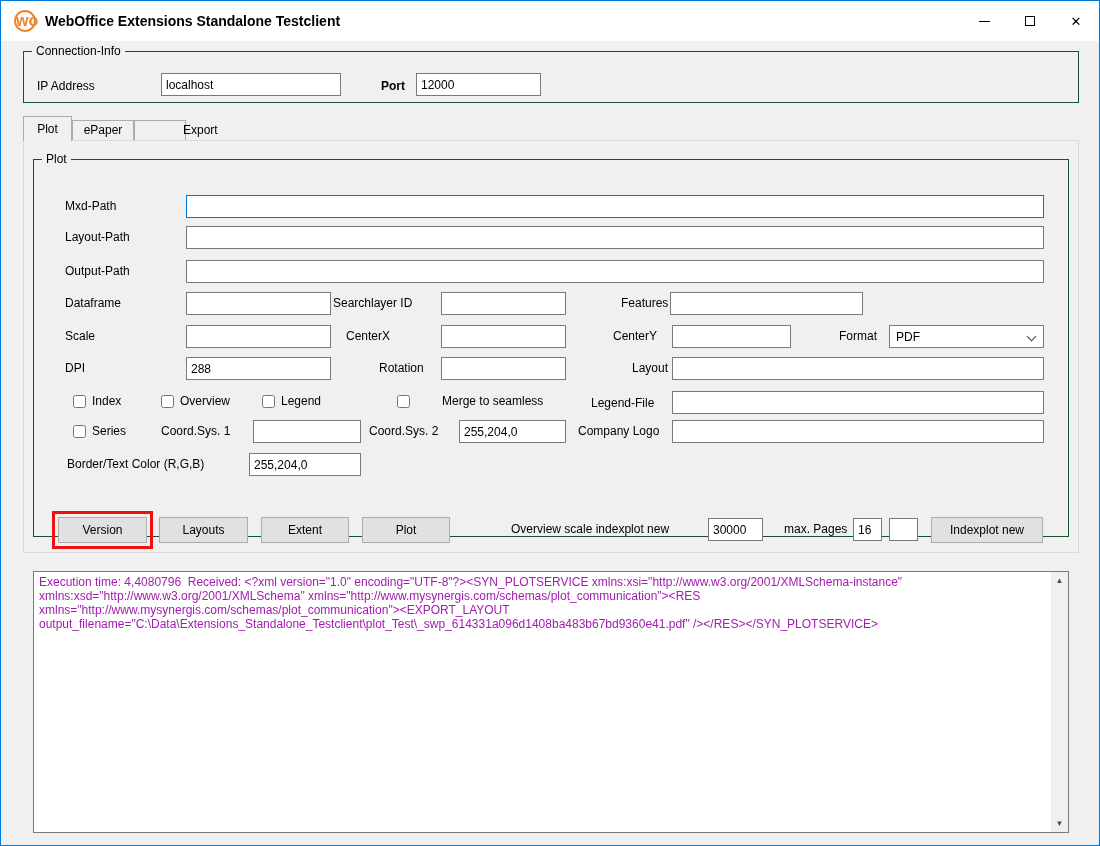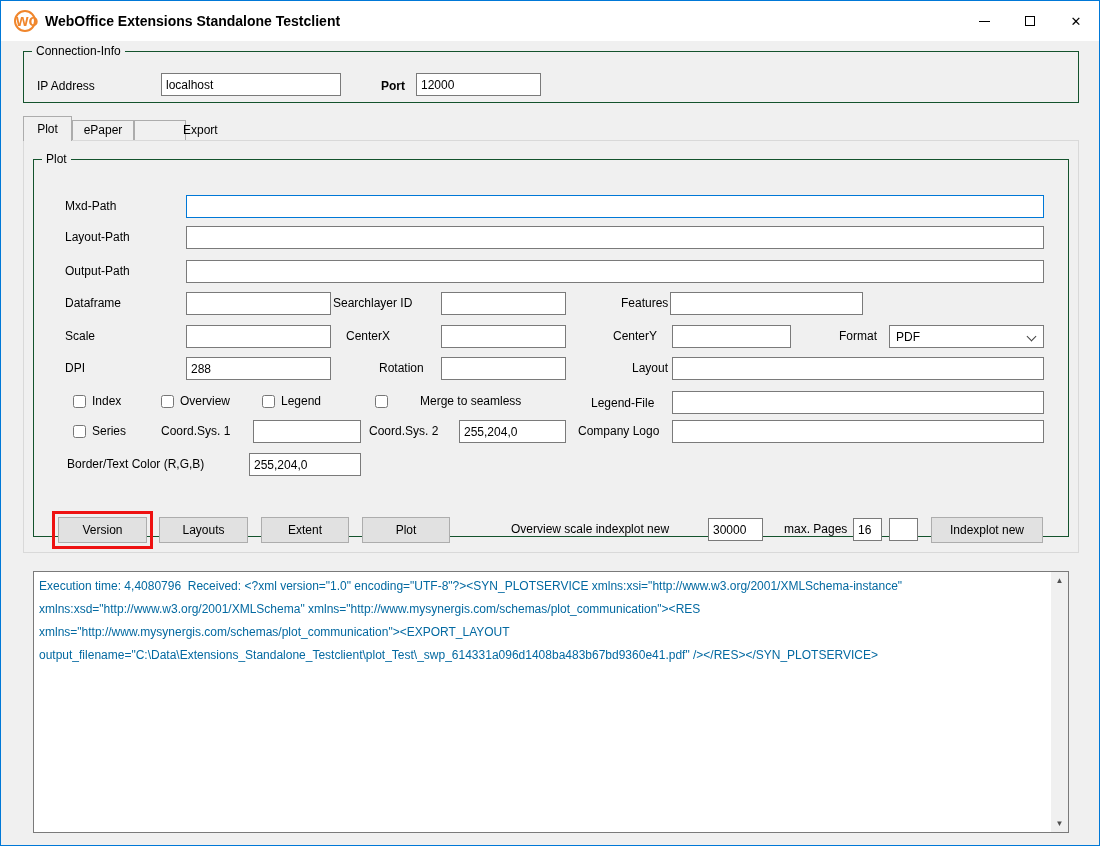--- a/index.html
+++ b/index.html
@@ -23,22 +23,22 @@
   .btn { position:absolute; height:26px; background:#e1e1e1; border:1px solid #adadad; font-size:12px; color:#000; text-align:center; line-height:24px; }
   .tabpage { position:absolute; left:22px; top:139px; width:1056px; height:413px; border:1px solid #d9d9d9; background:#f0f0f0; }
   .tab { position:absolute; background:#f0f0f0; border:1px solid #acacac; border-bottom:none; font-size:12px; text-align:center; color:#000; }
   .tab.selected { z-index:3; }
   .cbox { position:absolute; display:flex; align-items:center; gap:6px; font-size:12px; color:#000; height:16px;justify-content:space-between; }
   .cbox input { width:13px; height:13px; margin:0; }
   .combo { position:absolute; height:23px; border:1px solid #7a7a7a; background:#fff; font-size:12px; padding:4px 20px 0 6px; color:#000; }
   .combo .chev { position:absolute; right:8px; top:7px; width:7px; height:7px; border-right:1px solid #444; border-bottom:1px solid #444; transform:rotate(45deg); }
   .highlight-rect { position:absolute; border:3px solid var(--highlight,#ee1111); background:transparent; z-index:5; pointer-events:none; }
   .outbox { position:absolute; left:32px; top:570px; width:1036px; height:262px; background:#fff; border:1px solid #7a7a7a; }
-  .outtext { position:absolute; left:0; top:0; right:17px; bottom:0; padding:3px 3px 3px 5px; font-size:12px; line-height:23px;
-             color:#0369a1; white-space:pre-wrap; overflow-wrap:anywhere; overflow:hidden; }
+  .outtext { position:absolute; left:0; top:0; right:17px; bottom:0; padding:3px 3px 3px 5px; font-size:12px; line-height:14px;
+             color:#a21caf; white-space:pre-wrap; overflow-wrap:anywhere; overflow:hidden; }
   .scrollbar { position:absolute; right:0; top:0; width:17px; height:100%; background:#f0f0f0; }
   .sarrow { position:absolute; left:0; width:17px; height:17px; display:flex; align-items:center; justify-content:center; font-size:8px; color:#505050; }
 </style>
 </head>
 <body>
 
 <div class="window">
 
   <div class="titlebar">
     <div class="logo">wo</div>
@@ -113,21 +113,21 @@
     <span>Index</span>
   </label>
   <label class="cbox" style="left:160px;top:392px;">
     <input type="checkbox" style="">
     <span>Overview</span>
   </label>
   <label class="cbox" style="left:261px;top:392px;">
     <input type="checkbox" style="">
     <span>Legend</span>
   </label>
-  <label class="cbox" style="left:374px;top:392px;gap:32px;">
+  <label class="cbox" style="left:396px;top:392px;gap:32px;">
     <input type="checkbox" style="">
     <span>Merge to seamless</span>
   </label>
   <span class="lbl" style="left:590px;top:395px;">Legend-File</span>
   <input class="tb" style="left: 671px; top: 390px; width: 372px;" value="">
 
   <label class="cbox" style="left:72px;top:422px;">
     <input type="checkbox" style="">
     <span>Series</span>
   </label>

